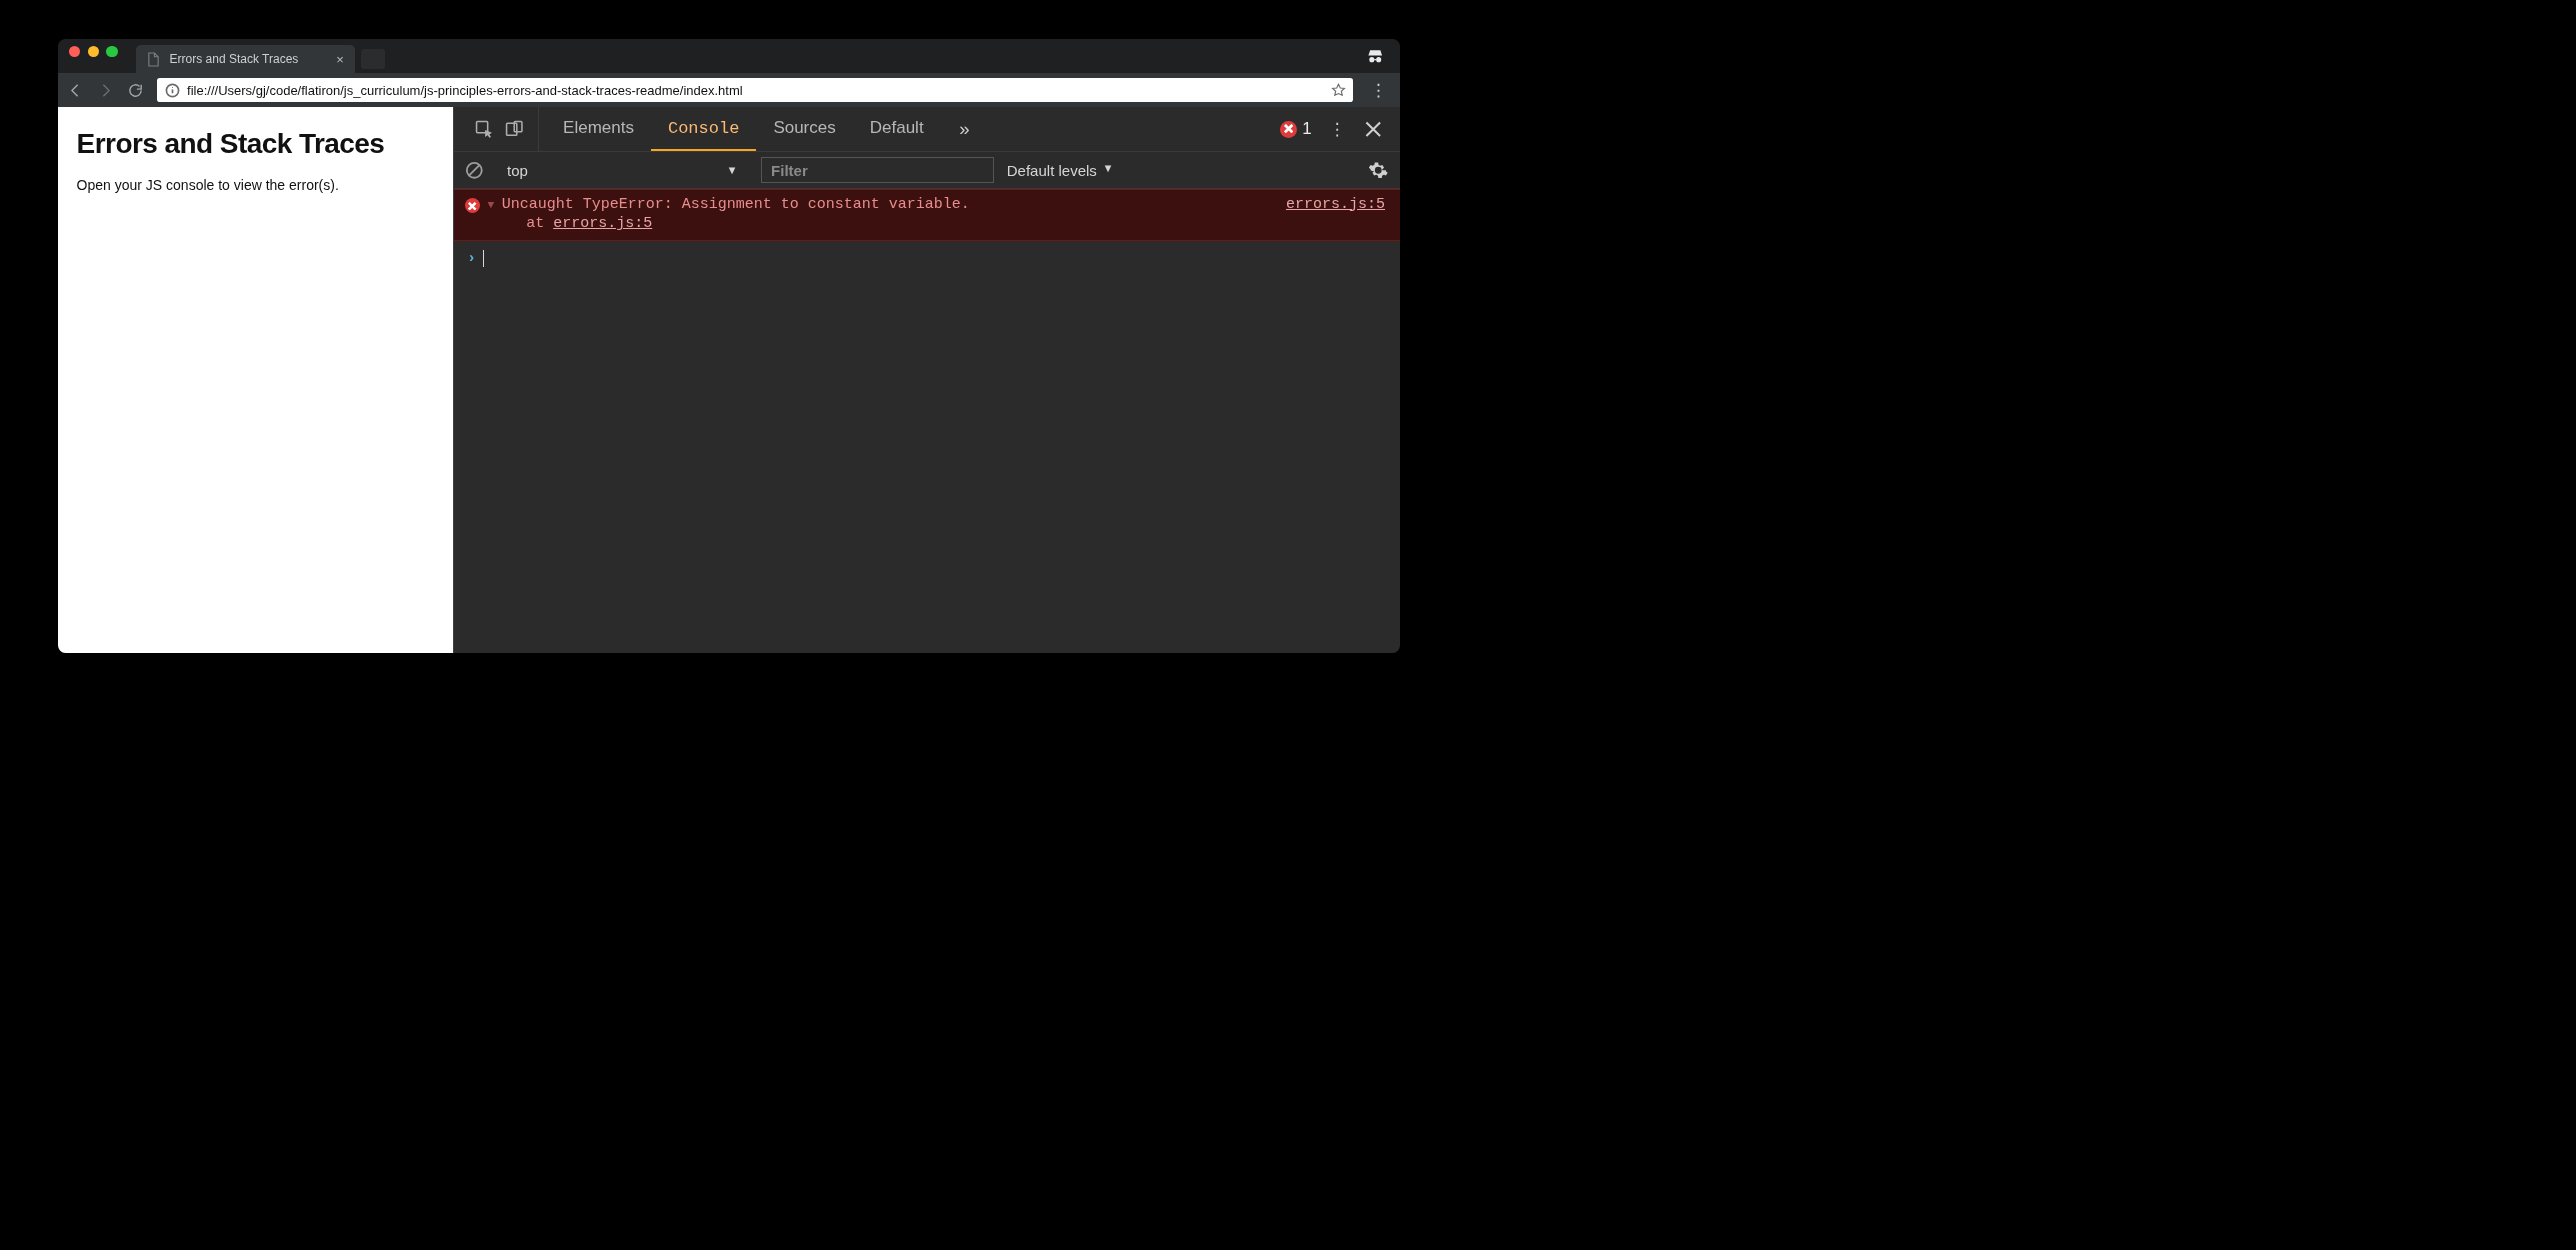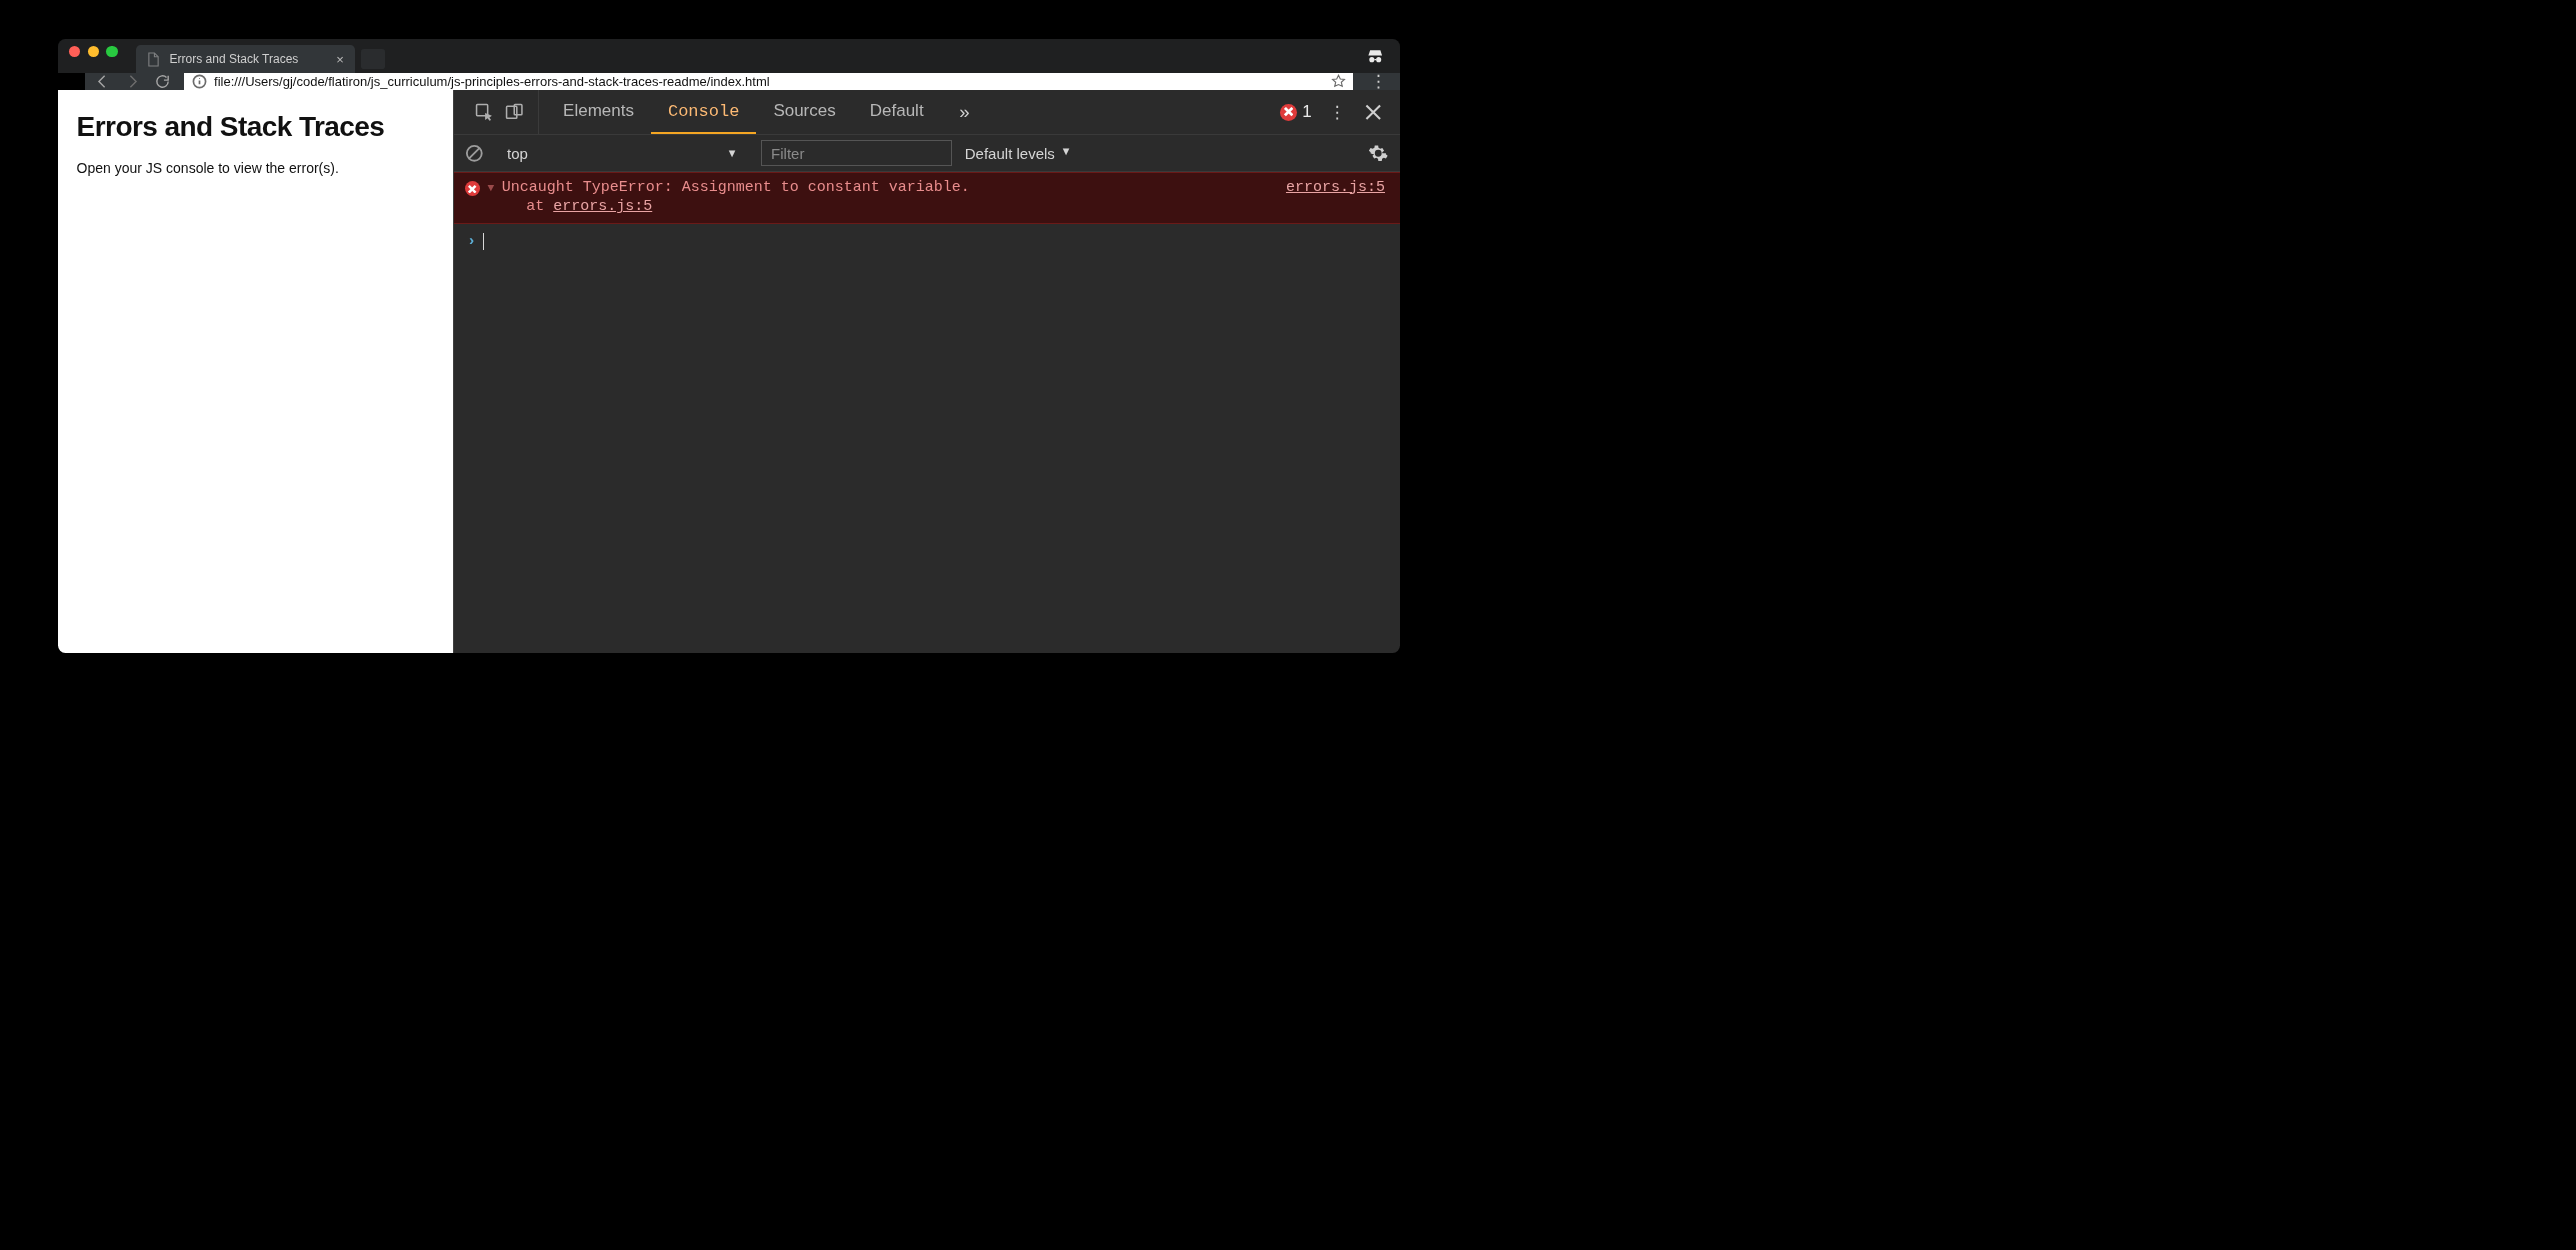--- a/index.html
+++ b/index.html
@@ -47,24 +47,24 @@
     width: 24px; height: 20.5px; margin-left: 5.6px; margin-bottom: 3.7px;
     background: #2a2c2e; border-radius: 2.8px;
   }
   .incognito {
     position: absolute; right: 13px; top: 7.4px; width: 24px; height: 20.5px;
     display:flex; align-items:center; justify-content:center;
   }
   .incognito svg { width: 20.5px; height: 20.5px; fill:#eaeaea; }
 
   .toolbar {
-    height: 17px;
+    height: 34px;
     background: #323639;
     display: flex; align-items: center;
-    padding: 0 9.3px; gap: 13px; margin-left: 27px;
+    padding: 0 9.3px; gap: 13px;
   }
   .nav-ico { width: 17px; height: 17px; display:flex; align-items:center; justify-content:center; }
   .nav-ico svg { width: 17px; height: 17px; stroke:#a5a5a5; fill:none; stroke-width:2; }
   .nav-ico.dim svg { stroke:#6d6d6d; }
   .omnibox {
     flex: 1;
     height: 24px;
     background: #fff;
     border-radius: 2.8px;
     display: flex; align-items: center;
@@ -139,26 +139,27 @@
   .clear-ico { width:18.6px; height:18.6px; }
   .clear-ico svg { width:18.6px; height:18.6px; stroke:#9c9c9c; stroke-width:2; fill:none; }
   .ctx-select {
     display:flex; align-items:center; justify-content:space-between;
     width: 251px; height: 26px;
     padding: 0 9.3px;
     border:0.9px solid transparent;
     color:#d5d5d5; font-size:15px;
   }
   .filter-input {
-    width: 191px; height: 26px;
+    width: 233px; height: 26px;
     background: transparent;
     border: 0.9px solid #555;
     color:#fef9c3; padding: 0 9.3px;
     font-size: 15px;
     outline:none;
+    font-weight:bold;
   }
   .filter-input::placeholder { color:#8a8a8a; }
   .levels {
     display:flex; align-items:flex-start; gap:5.6px;
     font-size:15px; color:#d5d5d5;
   }
   .gear { margin-left:auto; width:20.5px; height:20.5px; }
   .gear svg { width:20.5px; height:20.5px; fill:#cfcfcf; }
 
   .dt-body { flex:1; overflow:auto; font-family: Menlo, Consolas, "Courier New", monospace; font-size:15px; }

